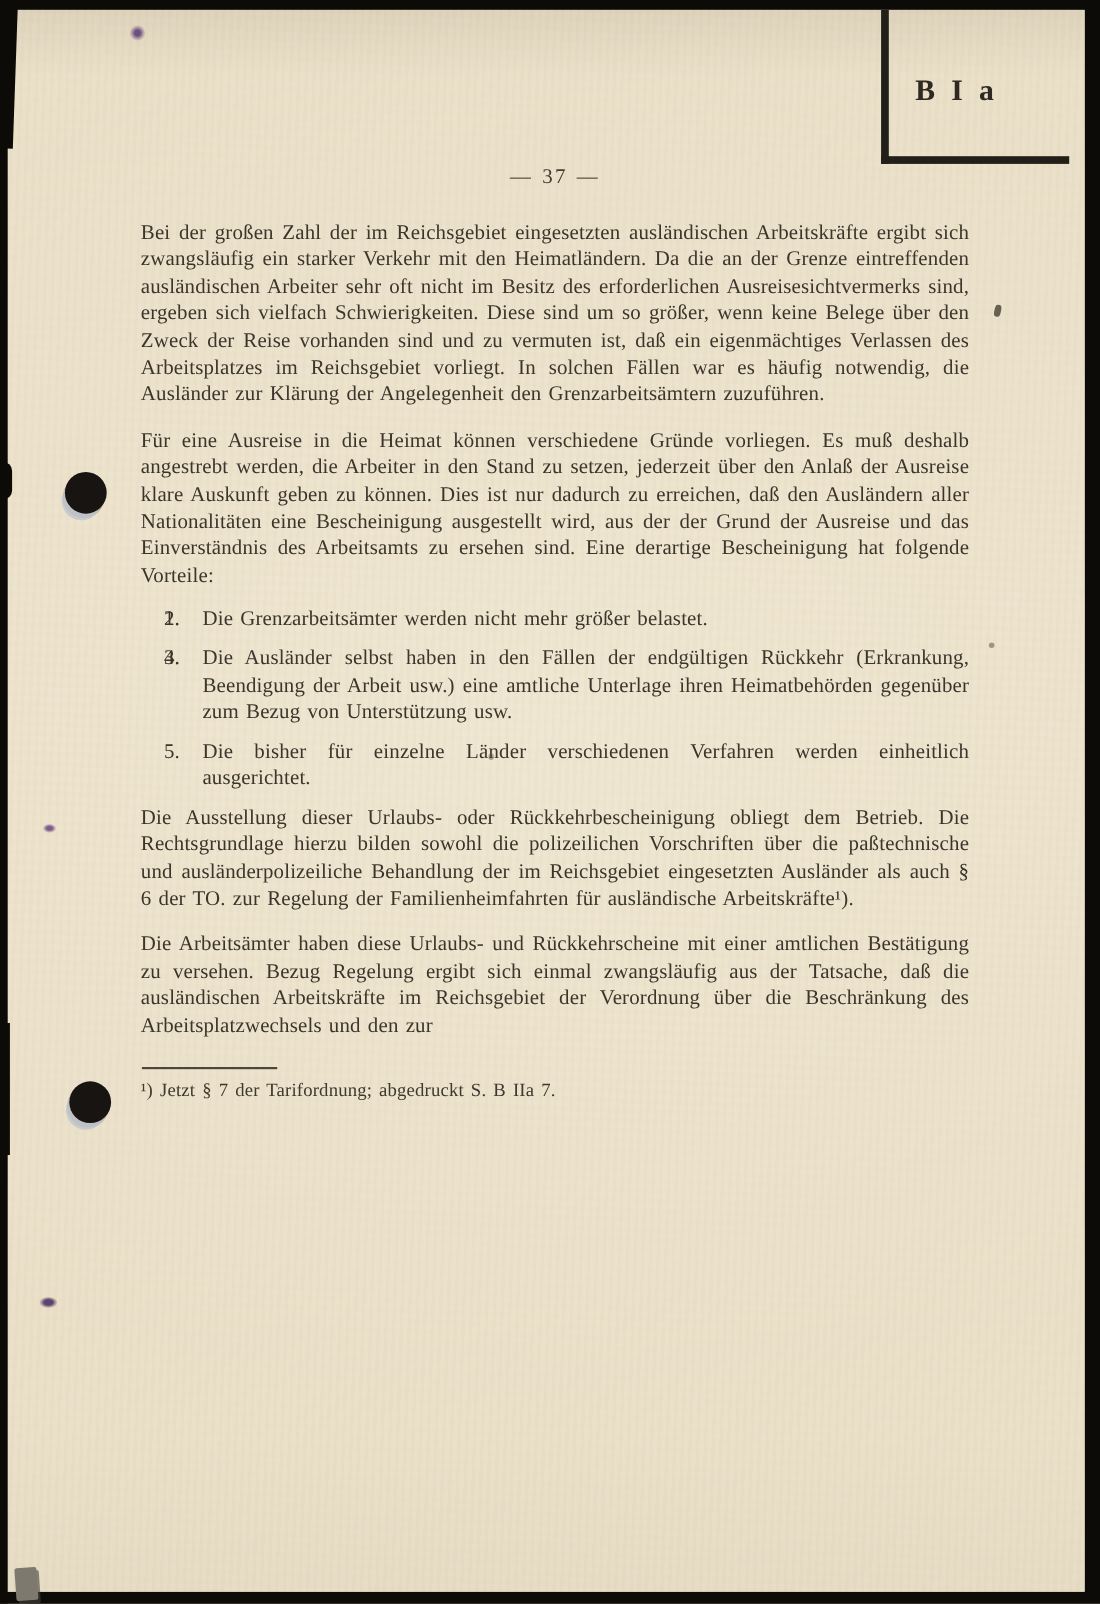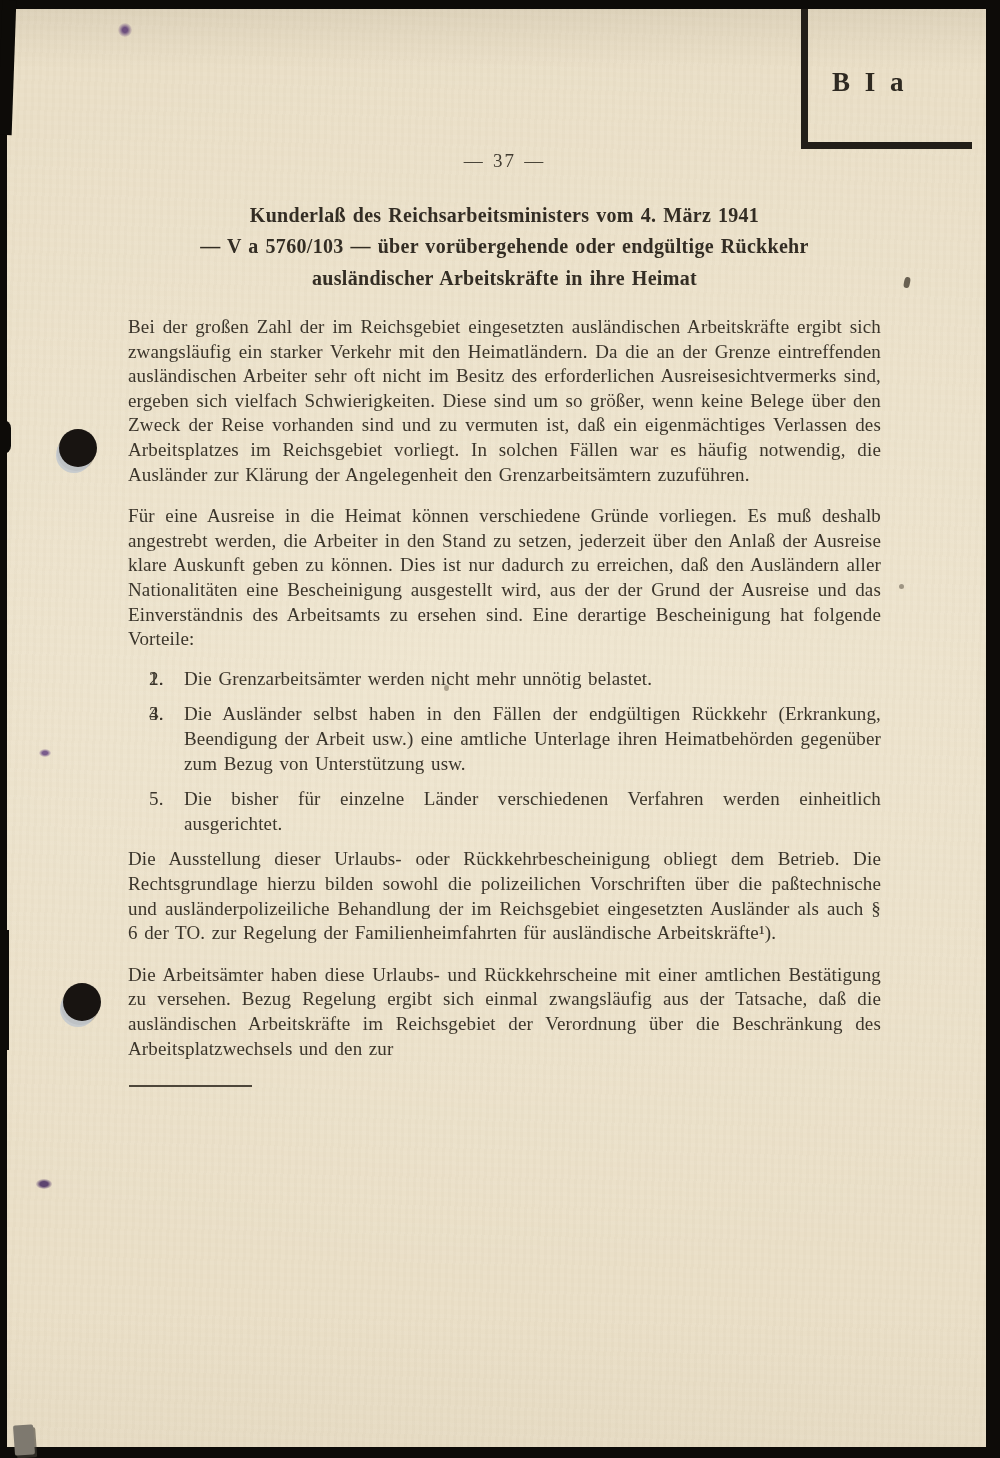--- a/index.html
+++ b/index.html
@@ -102,55 +102,51 @@
 <div class="page">
   <div class="page-grain"></div>
 
   <div class="section-tab">
     <span class="tab-label">B I a</span>
   </div>
 
   <div class="text-column">
     <p class="page-number">— 37 —</p>
 
-    <div class="doc-title">
-      <div>Kunderlaß des Reichsarbeitsministers vom 4. März 1941</div>
-      <div>— V a 5760/103 — über vorübergehende oder endgültige Rückkehr</div>
-      <div>ausländischer Arbeitskräfte in ihre Heimat</div>
-    </div>
 
     <p class="para">Bei der großen Zahl der im Reichsgebiet eingesetzten ausländischen Arbeitskräfte ergibt sich zwangsläufig ein starker Verkehr mit den Heimatländern. Da die an der Grenze eintreffenden ausländischen Arbeiter sehr oft nicht im Besitz des erforderlichen Ausreisesichtvermerks sind, ergeben sich vielfach Schwierigkeiten. Diese sind um so größer, wenn keine Belege über den Zweck der Reise vorhanden sind und zu vermuten ist, daß ein eigenmächtiges Verlassen des Arbeitsplatzes im Reichsgebiet vorliegt. In solchen Fällen war es häufig notwendig, die Ausländer zur Klärung der Angelegenheit den Grenzarbeitsämtern zuzuführen.</p>
     <p class="para tight">Für eine Ausreise in die Heimat können verschiedene Gründe vorliegen. Es muß deshalb angestrebt werden, die Arbeiter in den Stand zu setzen, jederzeit über den Anlaß der Ausreise klare Auskunft geben zu können. Dies ist nur dadurch zu erreichen, daß den Ausländern aller Nationalitäten eine Bescheinigung ausgestellt wird, aus der der Grund der Ausreise und das Einverständnis des Arbeitsamts zu ersehen sind. Eine derartige Bescheinigung hat folgende Vorteile:</p>
 
     <div class="list">
       <div class="list-item">
         <span class="num">1.</span>
       </div>
       <div class="list-item">
         <span class="num">2.</span>
-        <span>Die Grenzarbeitsämter werden nicht mehr unnötig belastet.</span>
+        <span>Die Grenzarbeitsämter werden nicht mehr größer belastet.</span>
       </div>
       <div class="list-item">
         <span class="num">3.</span>
       </div>
       <div class="list-item">
         <span class="num">4.</span>
         <span>Die Ausländer selbst haben in den Fällen der endgültigen Rückkehr (Erkrankung, Beendigung der Arbeit usw.) eine amtliche Unterlage ihren Heimatbehörden gegenüber zum Bezug von Unterstützung usw.</span>
       </div>
       <div class="list-item">
         <span class="num">5.</span>
         <span>Die bisher für einzelne Länder verschiedenen Verfahren werden einheitlich ausgerichtet.</span>
       </div>
     </div>
 
     <p class="para">Die Ausstellung dieser Urlaubs- oder Rückkehrbescheinigung obliegt dem Betrieb. Die Rechtsgrundlage hierzu bilden sowohl die polizeilichen Vorschriften über die paßtechnische und ausländerpolizeiliche Behandlung der im Reichsgebiet eingesetzten Ausländer als auch § 6 der TO. zur Regelung der Familienheimfahrten für ausländische Arbeitskräfte¹).</p>
     <p class="para">Die Arbeitsämter haben diese Urlaubs- und Rückkehrscheine mit einer amtlichen Bestätigung zu versehen. Bezug Regelung ergibt sich einmal zwangsläufig aus der Tatsache, daß die ausländischen Arbeitskräfte im Reichsgebiet der Verordnung über die Beschränkung des Arbeitsplatzwechsels und den zur</p>
 
     <div class="footnote-block">
       <div class="footnote-rule"></div>
+      <div class="footnote-text">¹) Jetzt § 7 der Tarifordnung; abgedruckt S. B IIa 7.</div>
     </div>
   </div>
 
   <div class="stain purple1"></div>
   <div class="stain purple2"></div>
   <div class="stain purple3"></div>
   <div class="stain ink1"></div>
   <div class="stain dot1"></div>
   <div class="stain dot2"></div>
   <div class="smudge-bottom-left"></div>

